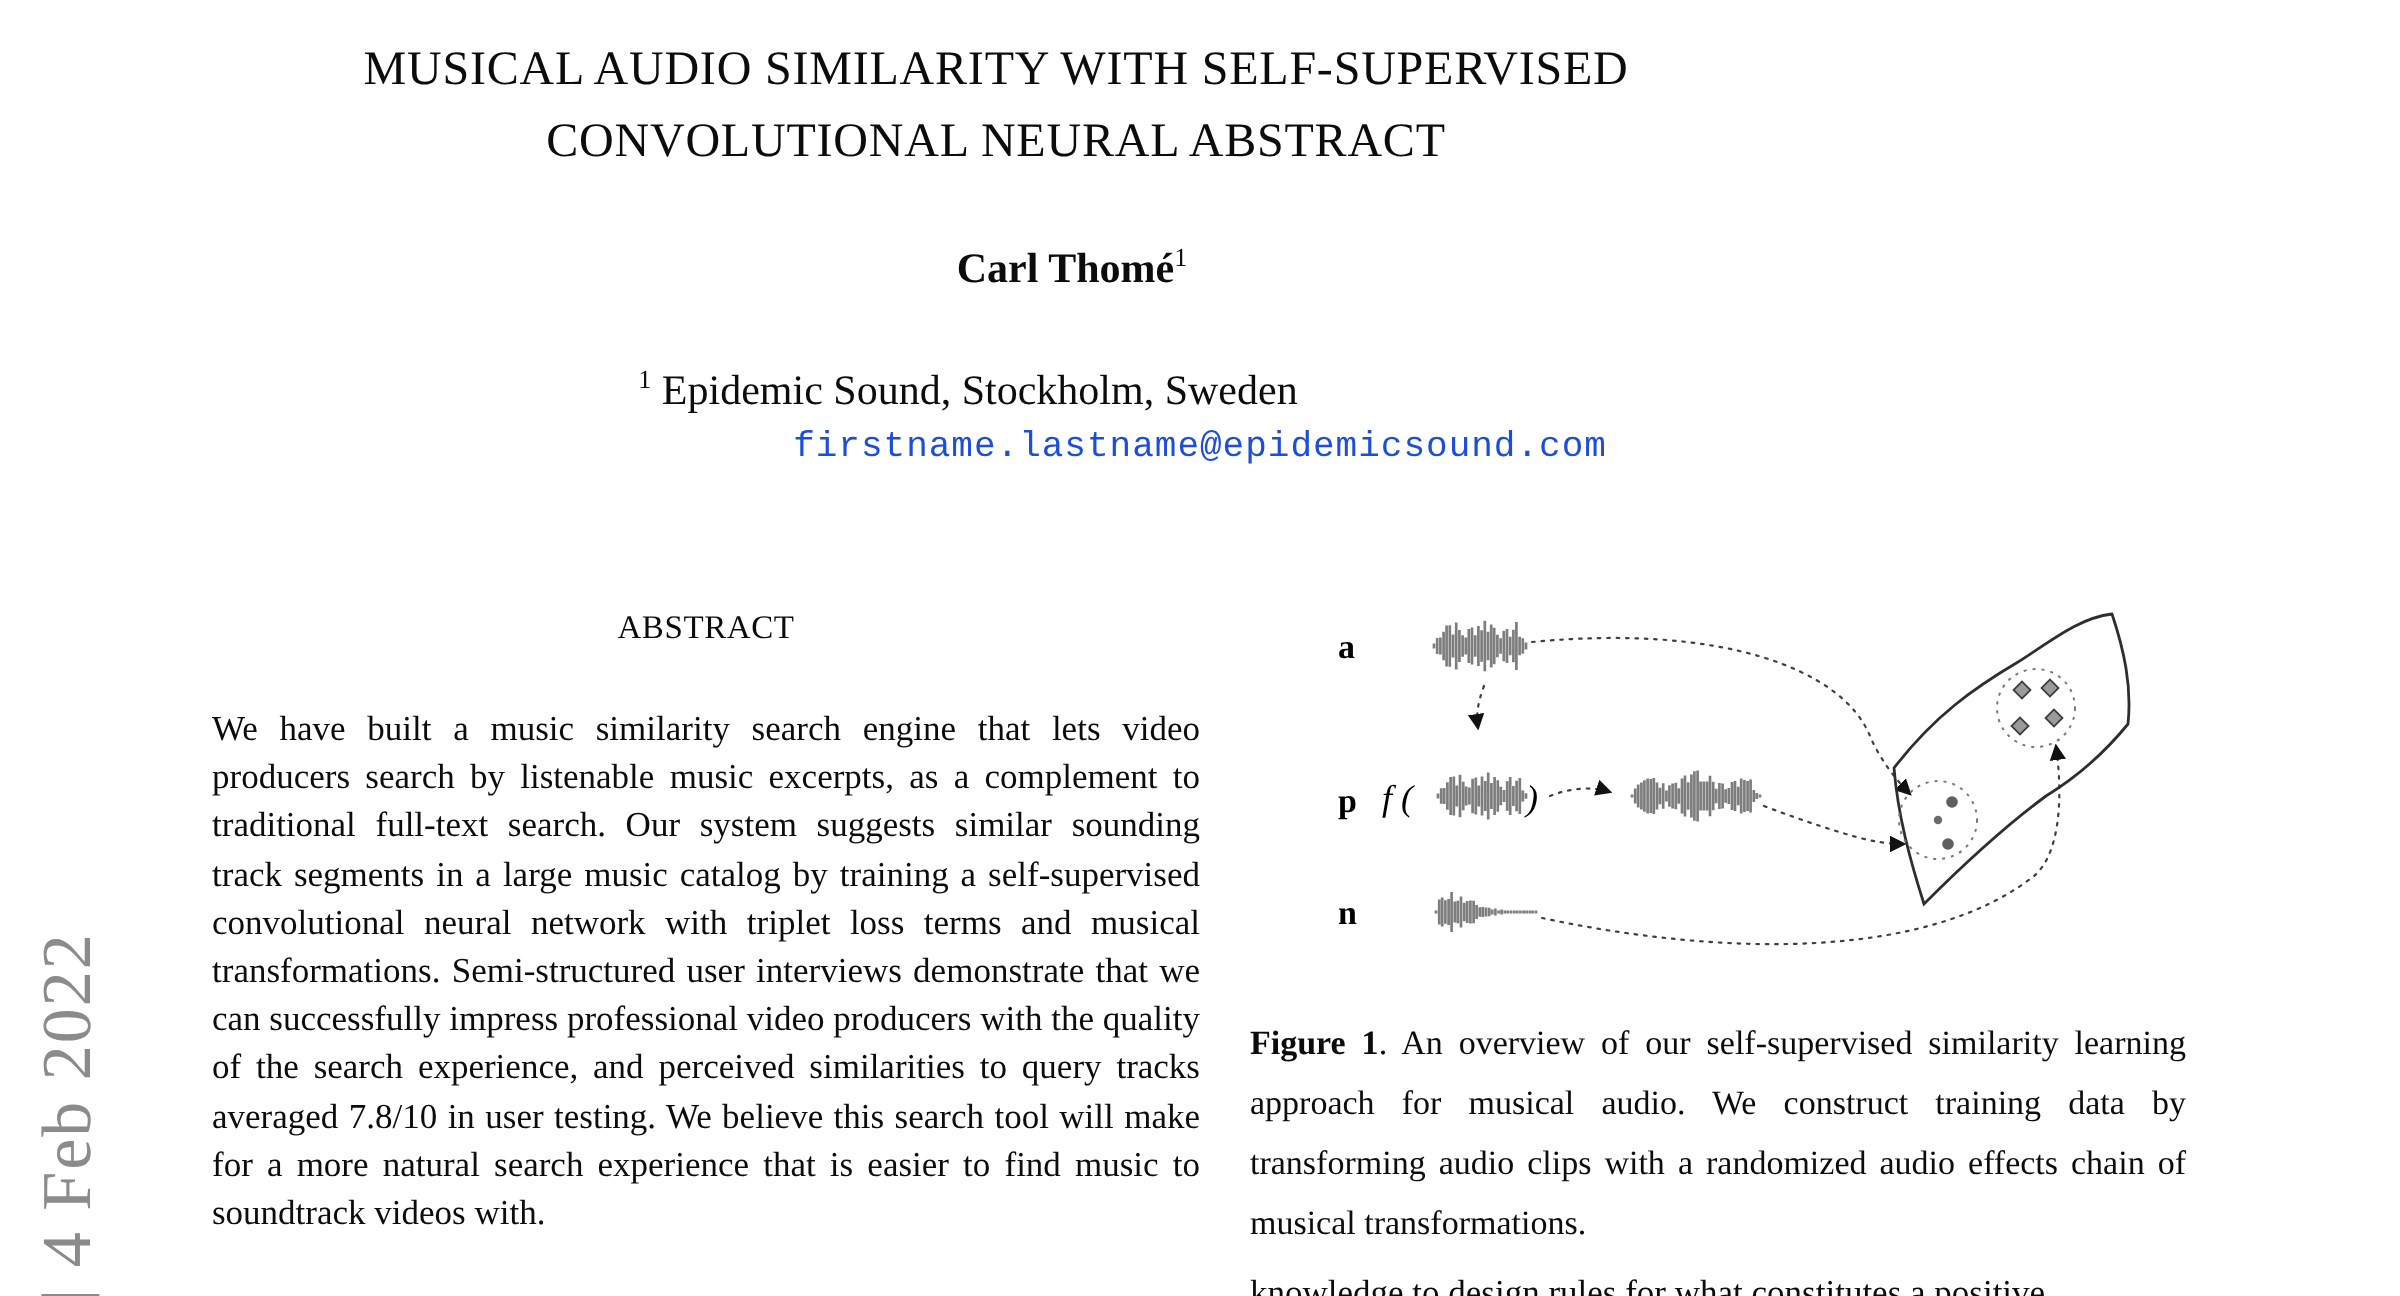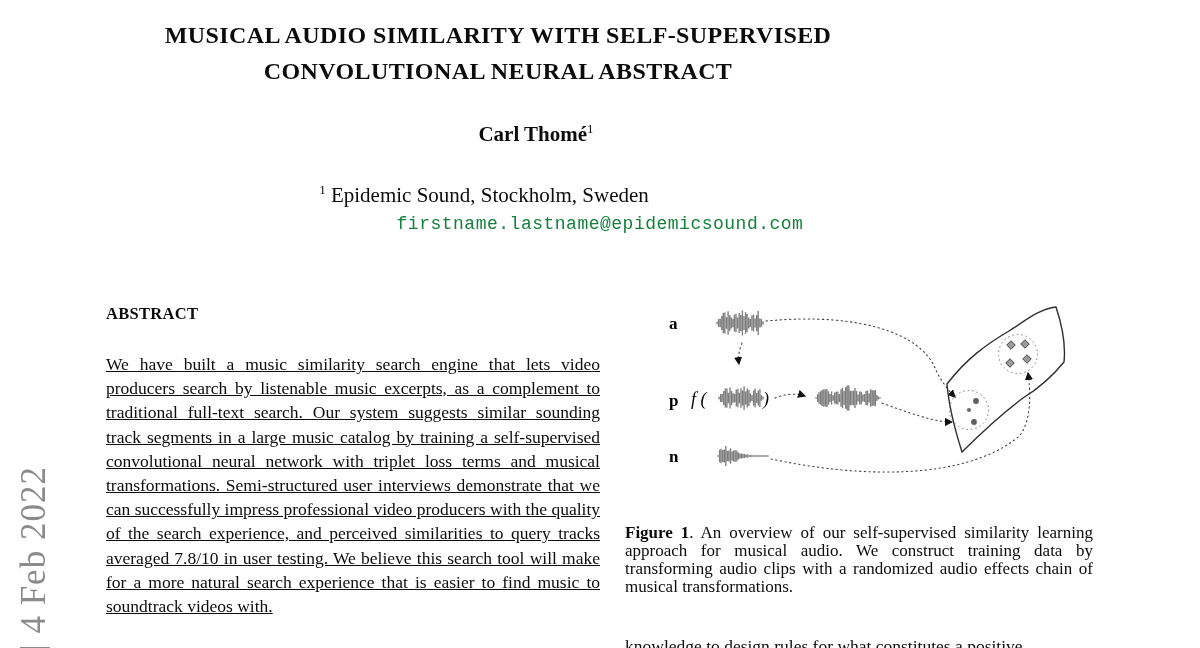--- a/index.html
+++ b/index.html
@@ -6,43 +6,43 @@
   .page{position:relative;width:1200px;height:648px;overflow:hidden;background:#ffffff;
         font-family:"Liberation Serif", serif;color:#0c0c0c;}
 
   
   .watermark{position:absolute;left:14px;top:656px;transform-origin:0 0;
              transform:rotate(-90deg);font-size:35px;letter-spacing:1px;
              color:#8b8b8b;white-space:nowrap;}
 
   
   .title{position:absolute;top:17px;left:0;width:996px;text-align:center;
-         font-weight:bold;font-size:24px;line-height:36px;letter-spacing:0.4px;}
+         font-weight:normal;font-size:24px;line-height:36px;letter-spacing:0.4px;}
   .authors{position:absolute;top:121px;left:0;width:1072px;display:flex;
            justify-content:center;gap:118px;font-weight:bold;font-size:21px;}
   .authors sup{font-weight:normal;font-size:13px;}
   .affiliation{position:absolute;top:182px;left:0;width:968px;text-align:center;
                font-size:21px;}
   .affiliation sup{font-size:13px;}
   .email{position:absolute;top:214px;left:0;width:1200px;text-align:center;
-         font-family:"Liberation Mono", monospace;font-size:18px;color:#15803d;
+         font-family:"Liberation Mono", monospace;font-size:18px;color:#1d4ed8;
          letter-spacing:0.5px;}
 
   
   .col-left{position:absolute;left:106px;width:494px;top:0;}
   .col-right{position:absolute;left:625px;width:468px;top:0;}
 
-  .abs-head{position:absolute;top:304px;left:0;width:100%;text-align:left;
-            font-weight:bold;font-size:16.5px;letter-spacing:0.3px;}
+  .abs-head{position:absolute;top:304px;left:0;width:100%;text-align:center;
+            font-weight:normal;font-size:16.5px;letter-spacing:0.3px;}
   .abs-text{position:absolute;top:352px;left:0;width:100%;text-align:justify;
-            font-size:17.5px;line-height:24.2px;text-decoration:underline;}
+            font-size:17.5px;line-height:24.2px;}
 
   .figure-svg{position:absolute;top:298px;left:0;}
   .caption{position:absolute;top:507px;left:0;width:100%;text-align:justify;
-           font-size:17px;line-height:18px;margin-top:17px;}
+           font-size:17px;line-height:30px;}
   .caption .figlbl{font-weight:bold;}
   .bodyline{position:absolute;top:634px;left:0;width:100%;text-align:justify;
             font-size:17.5px;line-height:24.2px;}
 
   .lbl{font-weight:bold;font-size:17px;font-family:"Liberation Serif",serif;}
   .fn{font-style:italic;font-size:18px;font-family:"Liberation Serif",serif;}
   .dotted{fill:none;stroke:#3f3f3f;stroke-width:1.1;stroke-dasharray:1.3 3.4;stroke-linecap:round;}
   .dotcircle{fill:none;stroke:#787878;stroke-width:1;stroke-dasharray:1.5 3;}
   .outline{fill:none;stroke:#2e2e2e;stroke-width:1.4;}
   .wf{fill:none;stroke-width:1.35;}

